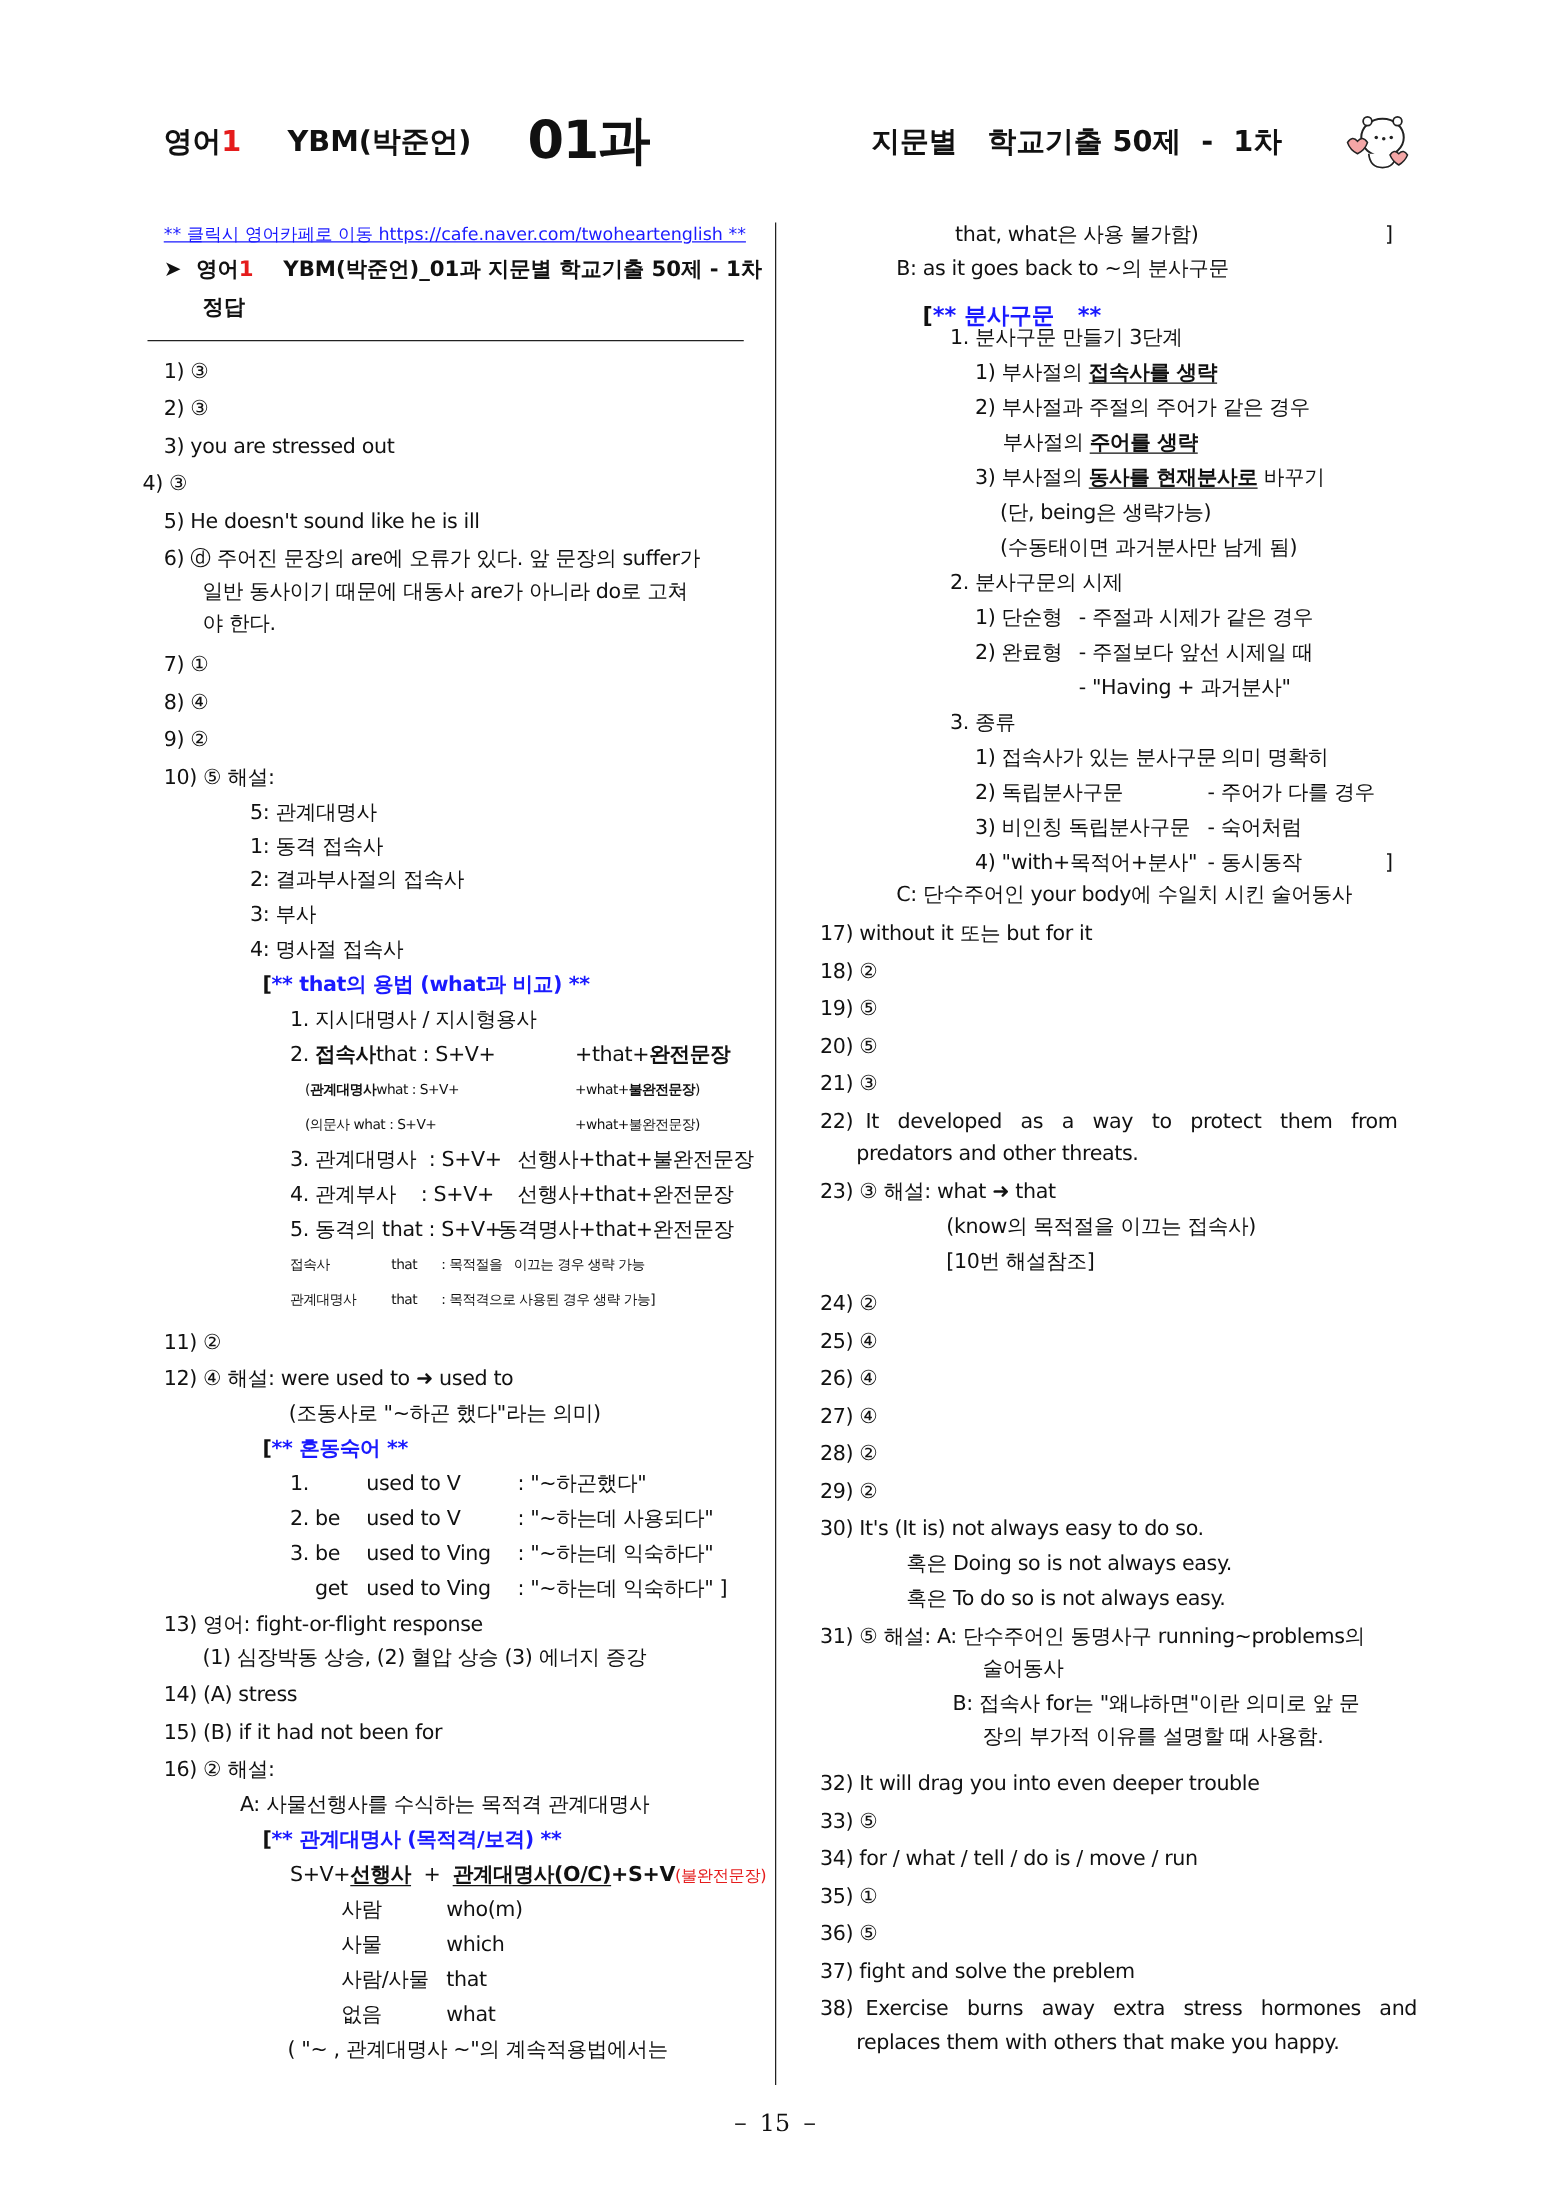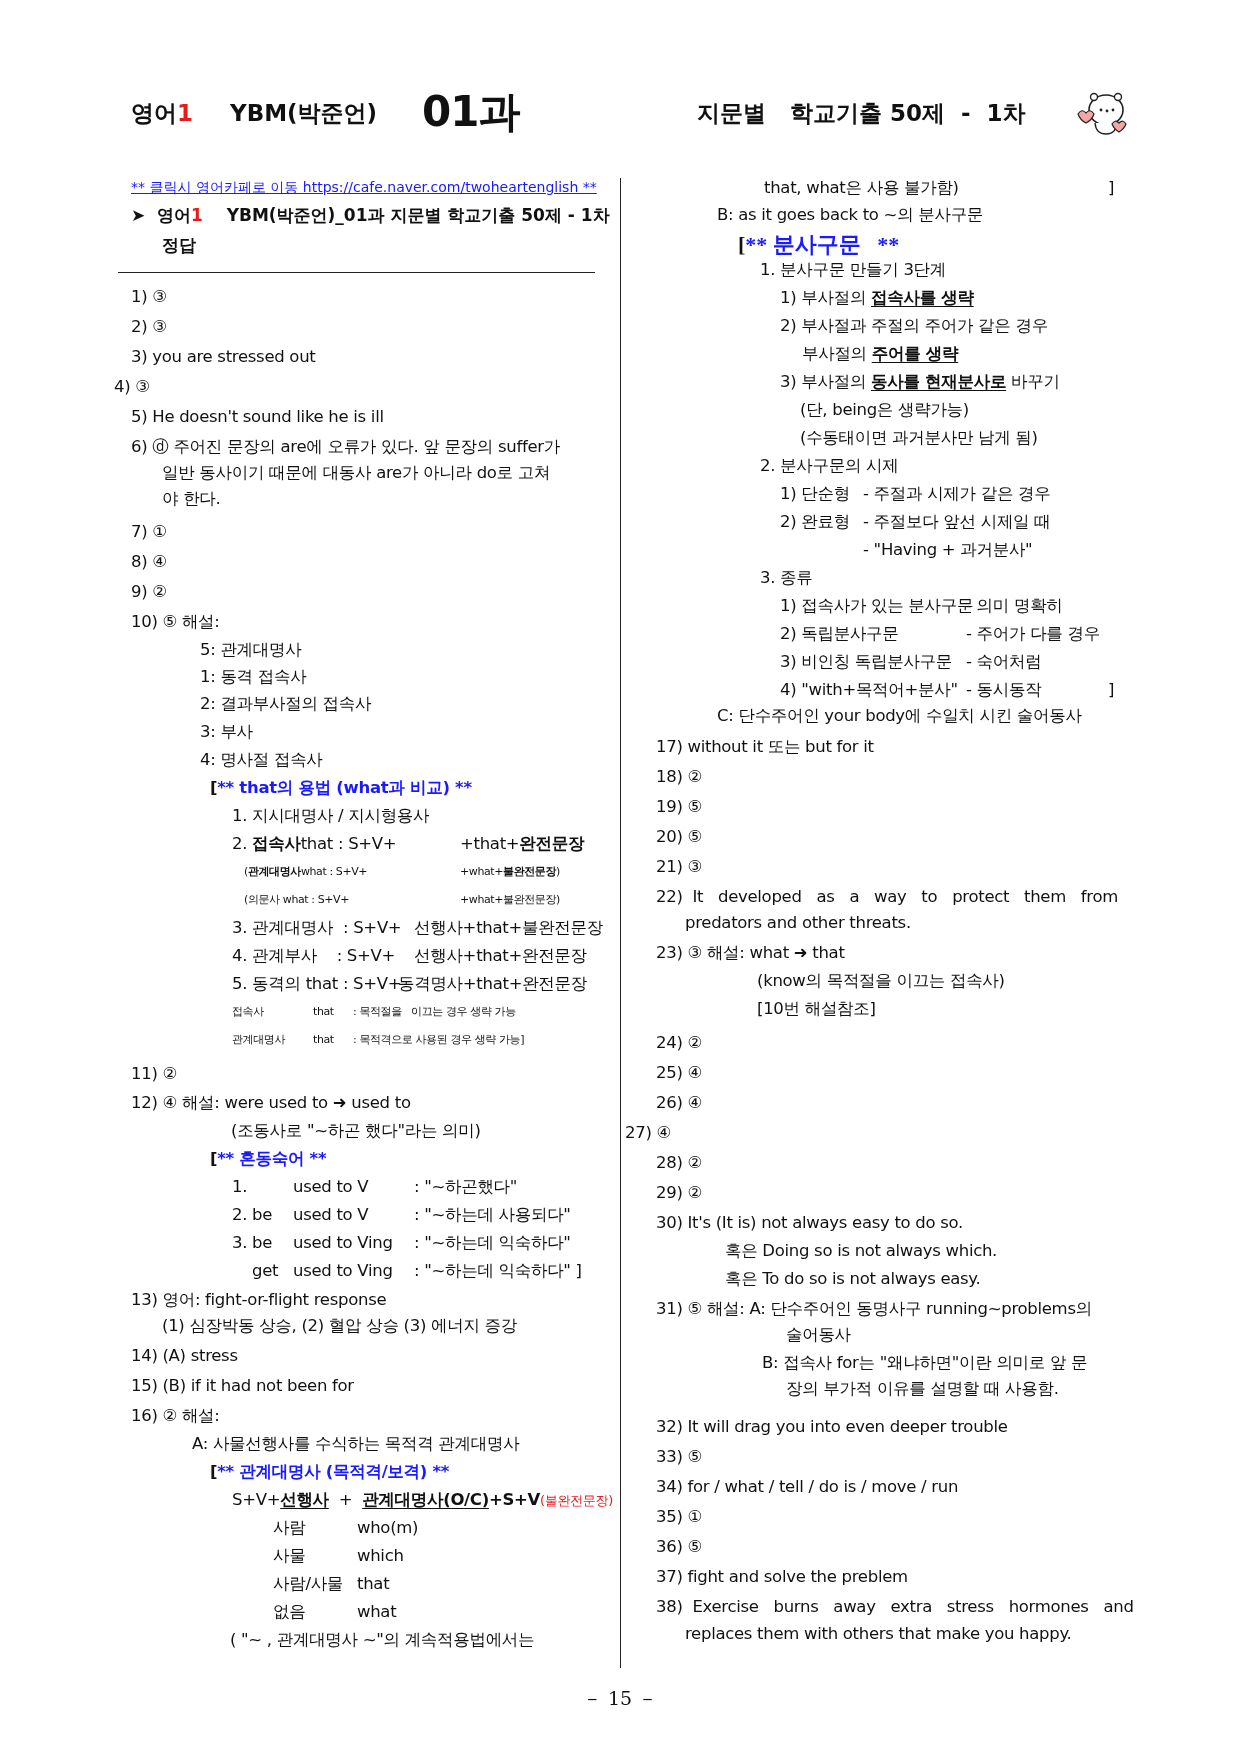--- a/index.html
+++ b/index.html
@@ -124,21 +124,21 @@
 <div class="abs t" style="left:357px;top:1546px;">which</div>
 <div class="abs t" style="left:273px;top:1574px;">사람/사물</div>
 <div class="abs t" style="left:357px;top:1574px;">that</div>
 <div class="abs t" style="left:273px;top:1602px;">없음</div>
 <div class="abs t" style="left:357px;top:1602px;">what</div>
 <div class="abs t" style="left:230px;top:1630px;">( "~ , 관계대명사 ~"의 계속적용법에서는</div>
 
 <div class="abs t" style="left:764px;top:178px;">that, what은 사용 불가함)</div>
 <div class="abs t" style="left:1108px;top:178px;">]</div>
 <div class="abs t" style="left:717px;top:205px;">B: as it goes back to ~의 분사구문</div>
-<div class="abs b" style="left:738px;top:230px;font-size:22px;font-family:Liberation Serif, serif;"><span>[</span><span class="blue" style="white-space:pre;">** 분사구문   **</span></div>
+<div class="abs b" style="left:738px;top:240px;font-size:18px;"><span>[</span><span class="blue" style="white-space:pre;">** 분사구문   **</span></div>
 <div class="abs t" style="left:760px;top:260px;">1. 분사구문 만들기 3단계</div>
 <div class="abs t" style="left:780px;top:288px;"><span>1) 부사절의 </span><span class="b u">접속사를 생략</span></div>
 <div class="abs t" style="left:780px;top:316px;">2) 부사절과 주절의 주어가 같은 경우</div>
 <div class="abs t" style="left:802px;top:344px;"><span>부사절의 </span><span class="b u">주어를 생략</span></div>
 <div class="abs t" style="left:780px;top:372px;"><span>3) 부사절의 </span><span class="b u">동사를 현재분사로</span><span> 바꾸기</span></div>
 <div class="abs t" style="left:800px;top:400px;">(단, being은 생략가능)</div>
 <div class="abs t" style="left:800px;top:428px;">(수동태이면 과거분사만 남게 됨)</div>
 <div class="abs t" style="left:760px;top:456px;">2. 분사구문의 시제</div>
 <div class="abs t" style="left:780px;top:484px;">1) 단순형</div>
 <div class="abs t" style="left:863px;top:484px;">- 주절과 시제가 같은 경우</div>
@@ -163,25 +163,25 @@
 <div class="abs t" style="left:656px;top:827px;">20) ⑤</div>
 <div class="abs t" style="left:656px;top:857px;">21) ③</div>
 <div class="abs t" style="left:656px;top:887px;white-space:pre;">22)  It   developed   as   a   way   to   protect   them   from</div>
 <div class="abs t" style="left:685px;top:913px;">predators and other threats.</div>
 <div class="abs t" style="left:656px;top:943px;">23) ③ 해설: what ➜ that</div>
 <div class="abs t" style="left:757px;top:971px;">(know의 목적절을 이끄는 접속사)</div>
 <div class="abs t" style="left:757px;top:999px;">[10번 해설참조]</div>
 <div class="abs t" style="left:656px;top:1033px;">24) ②</div>
 <div class="abs t" style="left:656px;top:1063px;">25) ④</div>
 <div class="abs t" style="left:656px;top:1093px;">26) ④</div>
-<div class="abs t" style="left:625px;top:1123px;text-align:right;">27) ④</div>
+<div class="abs t" style="left:656px;top:1123px;text-align:right;">27) ④</div>
 <div class="abs t" style="left:656px;top:1153px;">28) ②</div>
 <div class="abs t" style="left:656px;top:1183px;">29) ②</div>
 <div class="abs t" style="left:656px;top:1213px;">30) It's (It is) not always easy to do so.</div>
-<div class="abs t" style="left:725px;top:1241px;">혹은 Doing so is not always which.</div>
+<div class="abs t" style="left:725px;top:1241px;">혹은 Doing so is not always easy.</div>
 <div class="abs t" style="left:725px;top:1269px;">혹은 To do so is not always easy.</div>
 <div class="abs t" style="left:656px;top:1299px;">31) ⑤ 해설: A: 단수주어인 동명사구 running~problems의</div>
 <div class="abs t" style="left:786px;top:1325px;">술어동사</div>
 <div class="abs t" style="left:762px;top:1353px;">B: 접속사 for는 "왜냐하면"이란 의미로 앞 문</div>
 <div class="abs t" style="left:786px;top:1379px;">장의 부가적 이유를 설명할 때 사용함.</div>
 <div class="abs t" style="left:656px;top:1417px;">32) It will drag you into even deeper trouble</div>
 <div class="abs t" style="left:656px;top:1447px;">33) ⑤</div>
 <div class="abs t" style="left:656px;top:1477px;">34) for / what / tell / do is / move / run</div>
 <div class="abs t" style="left:656px;top:1507px;">35) ①</div>
 <div class="abs t" style="left:656px;top:1537px;">36) ⑤</div>

